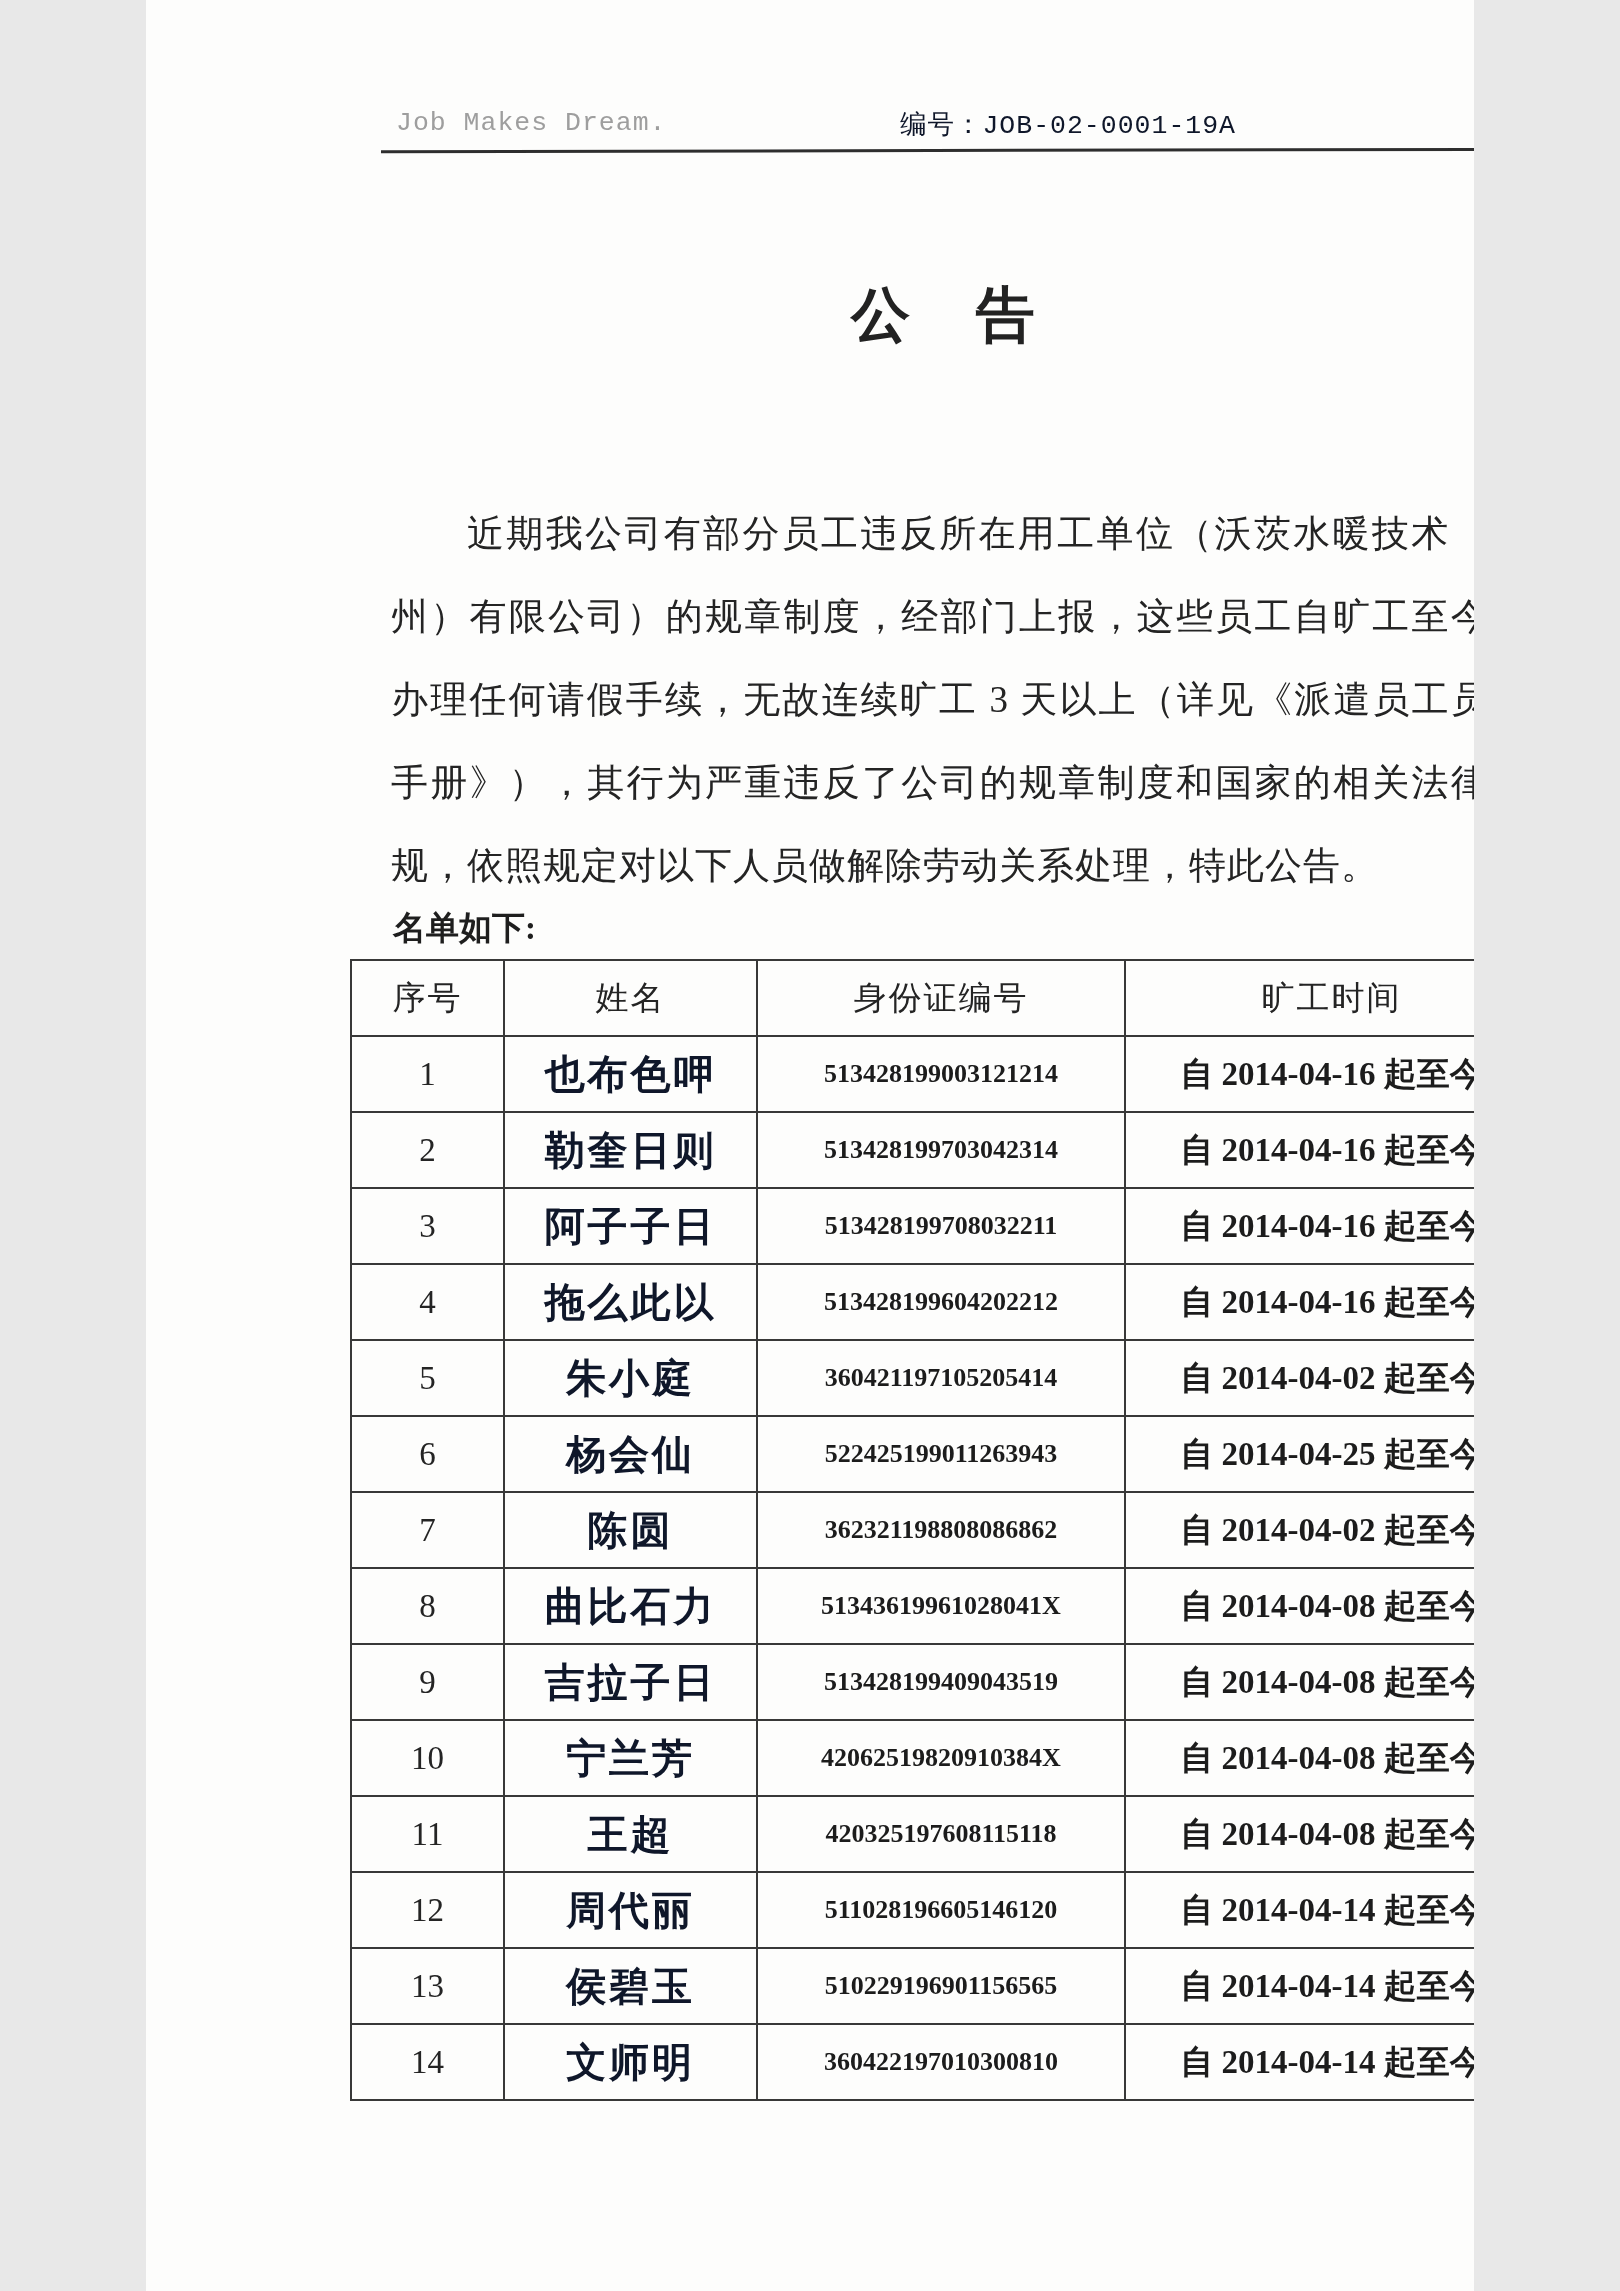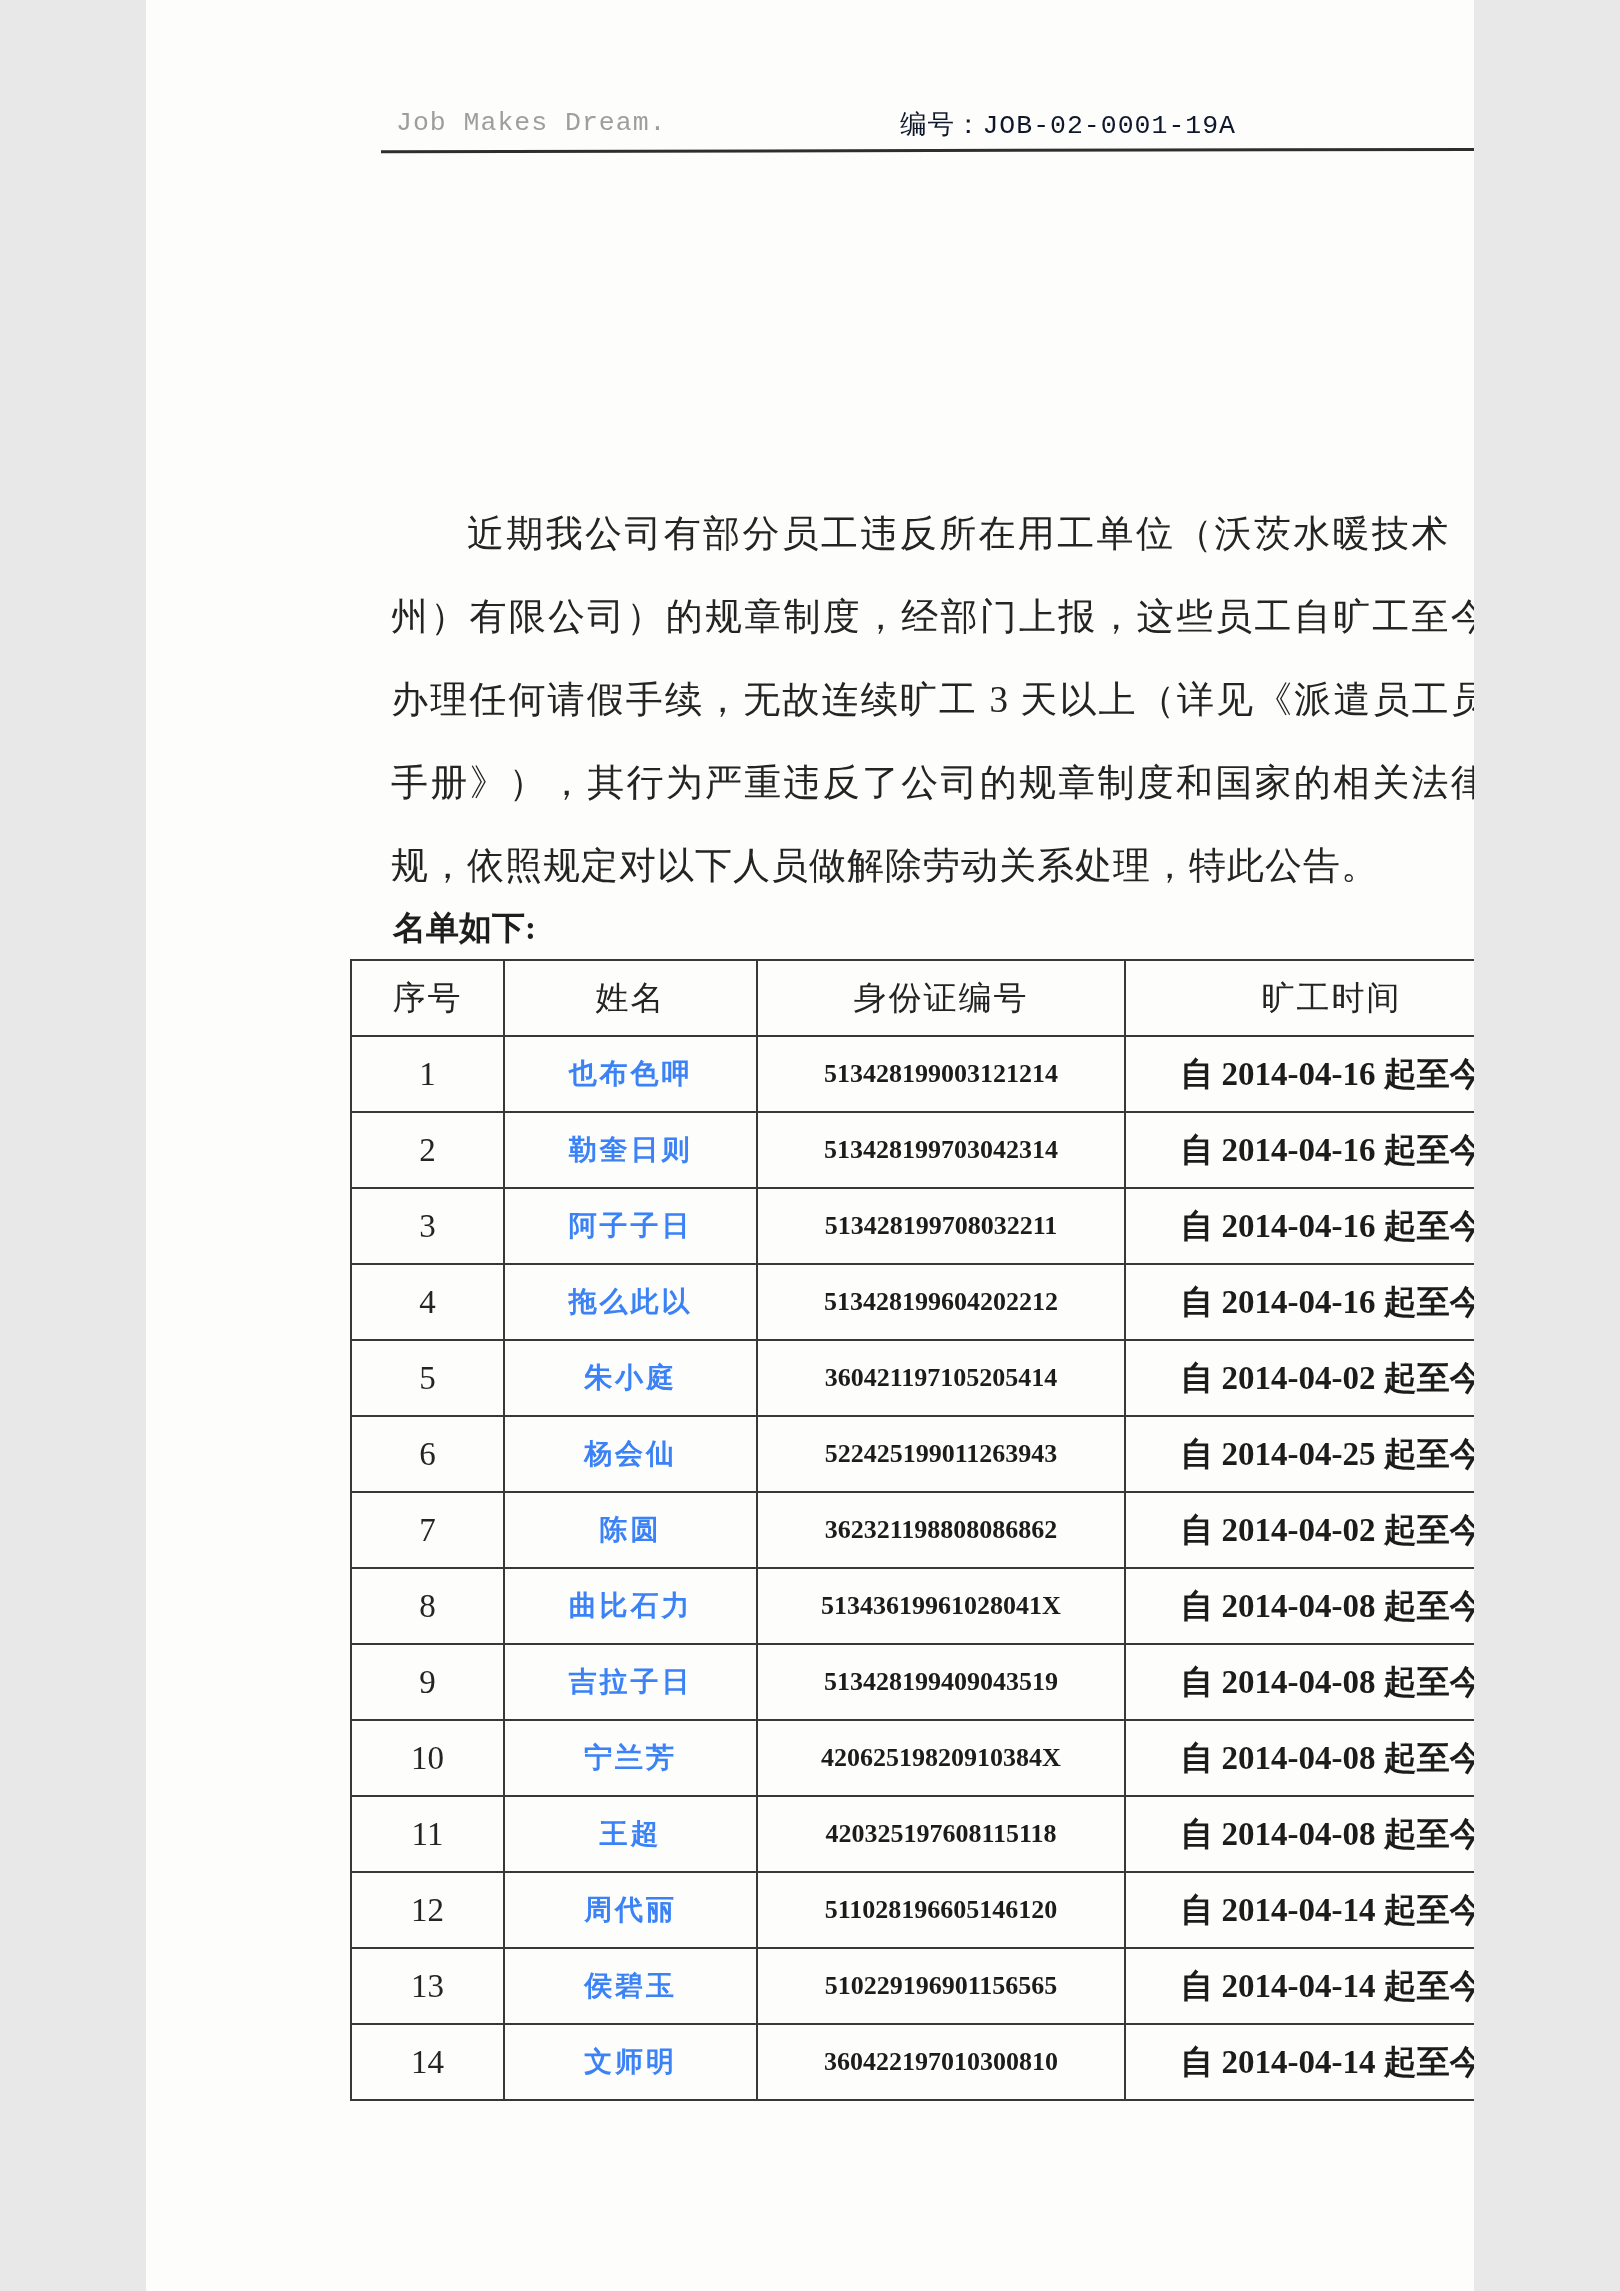--- a/index.html
+++ b/index.html
@@ -99,37 +99,38 @@
   }
   table.roster th {
     height: 74px;
     font-weight: normal;
     font-size: 33px;
     letter-spacing: 2px;
     color: #242424;
   }
   table.roster td { height: 74px; }
   td.c-idx  { font-size: 33px; color: #242424; }
-  td.c-name { font-size: 28px; font-weight: bold; letter-spacing: 2.9px; color: #3b82f6; }
+  td.c-name { font-size: 40px; font-weight: bold; letter-spacing: 2.9px; color: #0f172a; }
   td.c-id   { font-size: 26px; font-weight: bold; letter-spacing: 0px; color: #1c1c1c; }
   td.c-date { font-size: 33px; font-weight: bold; letter-spacing: 0px; color: #1c1c1c; }
 </style>
 </head>
 <body>
 
 <div class="page">
 
   <div class="hdr-slogan">Job Makes Dream.</div>
 
   <div class="hdr-num">
     <span>编号：</span><span>JOB-02-0001-19A</span>
   </div>
 
   <div class="hdr-rule"></div>
 
+  <div class="doc-title">公 告</div>
 
   <p class="body-par">近期我公司有部分员工违反所在用工单位（沃茨水暖技术（台州）有限公司）的规章制度，经部门上报，这些员工自旷工至今未办理任何请假手续，无故连续旷工 3 天以上（详见《派遣员工员工手册》），其行为严重违反了公司的规章制度和国家的相关法律法规，依照规定对以下人员做解除劳动关系处理，特此公告。</p>
 
   <div class="list-intro">名单如下:</div>
 
   <table class="roster">
     <colgroup>
       <col style="width:153px">
       <col style="width:253px">
       <col style="width:368px">

